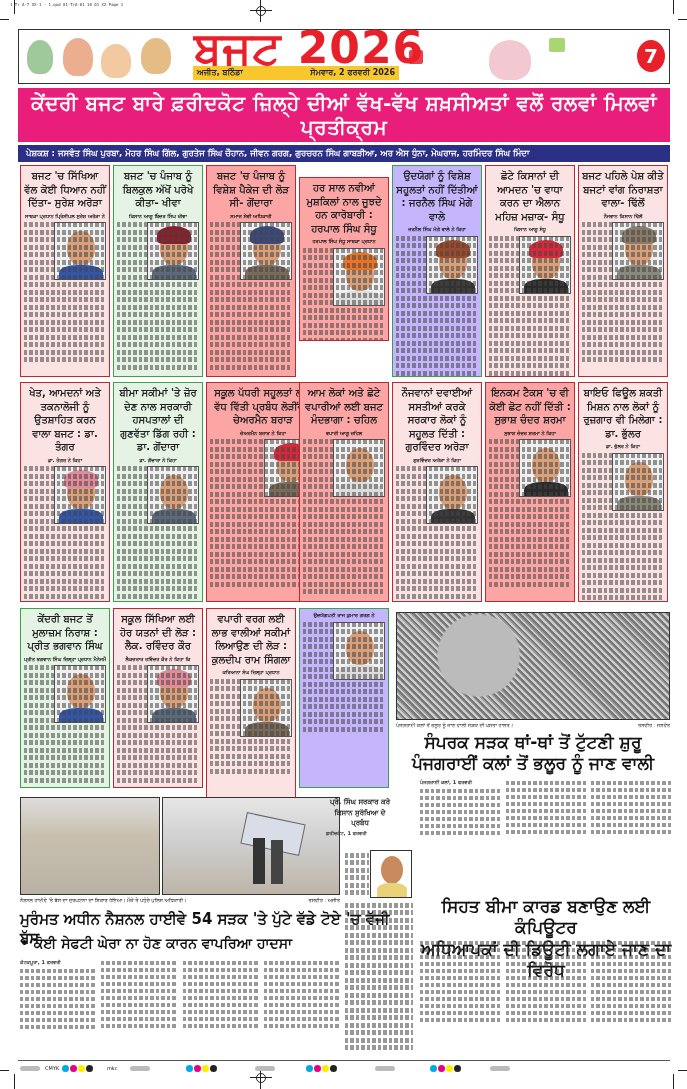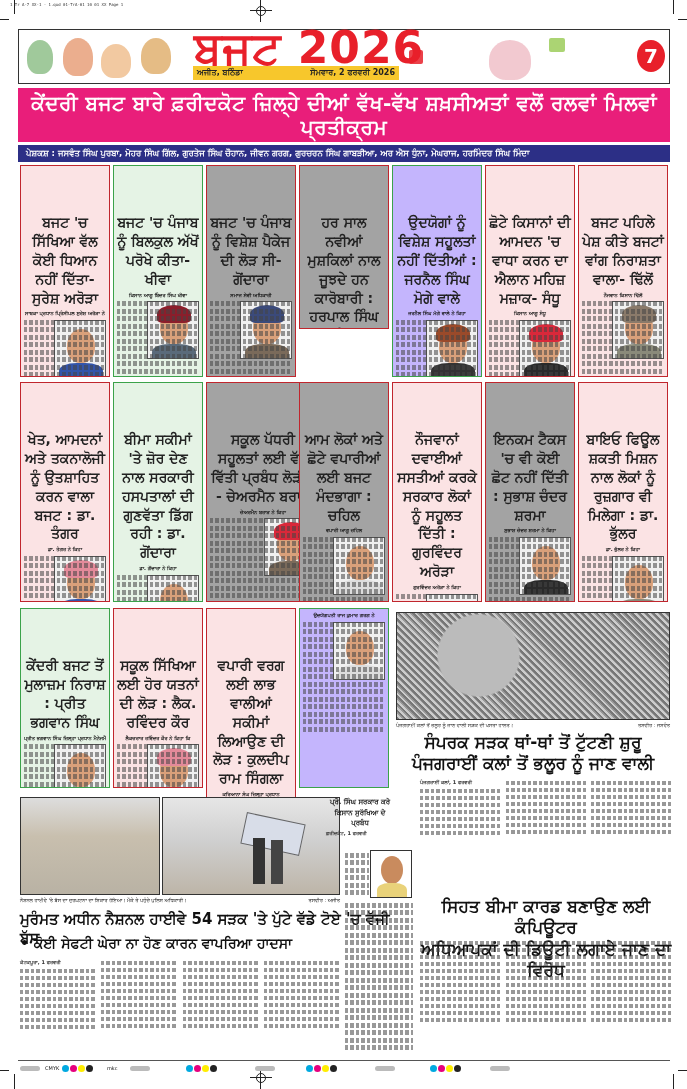--- a/index.html
+++ b/index.html
@@ -21,23 +21,23 @@
   .dateline { position: absolute; left: 174px; top: 36px; width: 206px; height: 14px; background: #f7c72c; font-size: 8px; font-weight: bold; color: #222; padding: 2px 4px; display: flex; justify-content: space-between; }
   .page-no { position: absolute; right: 4px; top: 10px; width: 28px; height: 32px; border-radius: 50%; background: #e8202a; color: #fff; font-weight: bold; font-size: 20px; display: flex; align-items: center; justify-content: center; }
 
   .pink-band { position: absolute; left: 18px; top: 88px; width: 652px; height: 54px; background: #e91e7a; color: #fff; font-weight: bold; font-size: 20px; display: flex; align-items: center; justify-content: center; text-align: center; letter-spacing: .5px; }
   .blue-band { position: absolute; left: 18px; top: 145px; width: 652px; height: 17px; background: #2c2f86; color: #fff; font-size: 8.5px; font-weight: bold; display: flex; align-items: center; padding-left: 8px; white-space: nowrap; overflow: hidden; }
 
   
   .card { position: absolute; width: 106px; border: 1.5px solid #c0262d; padding: 3px 3px; overflow: hidden; }
   .card.pink { background: #fbe3e4; }
   .card.green { background: #e5f3e5; border-color: #3ba24a; }
-  .card.cream { background: #a3a3a3; }
+  .card.cream { background: #fca5a5; }
   .card.blue { background: #c4b5fd; border-color: #3ba24a; }
-  .card h3 { font-size: 14px; font-weight: bold; text-align: center; line-height: 1.35; color: #222; margin-bottom: 3px; margin-top: 44px; }
+  .card h3 { font-size: 10px; font-weight: bold; text-align: center; line-height: 1.35; color: #222; margin-bottom: 3px; }
   .card .lede { font-size: 5px; font-weight: bold; text-align: center; margin-bottom: 2px; white-space: nowrap; overflow: hidden; }
   .card .body { position: relative; font-size: 5px; line-height: 1.5; color: #333; text-align: justify; }
   .photo { float: right; width: 52px; height: 58px; margin: 0 0 3px 3px; border: 1px solid #555; position: relative; overflow: hidden; background: #f0f0f0; }
   .photo .head { position: absolute; left: 12px; top: 8px; width: 28px; height: 34px; border-radius: 50% 50% 45% 45%; background: #d9a07a; }
   .photo .turban { position: absolute; left: 9px; top: 3px; width: 34px; height: 18px; border-radius: 50% 50% 20% 20%; }
   .photo .shirt { position: absolute; left: 4px; top: 42px; width: 44px; height: 20px; border-radius: 40% 40% 0 0; }
   .lines span { display: block; height: 5px; margin: 2.5px 0; background: repeating-linear-gradient(90deg,#444 0 3px,transparent 3px 5px,#444 5px 9px,transparent 9px 11px); opacity: .55; }
 
   
   .road-photo { position: absolute; left: 396px; top: 612px; width: 274px; height: 108px; border: 1px solid #333;
@@ -192,21 +192,21 @@
           <span></span>
           <span></span>
           <span></span>
           <span></span>
           <span></span>
           <span></span>
           <span></span>
         </div>
       </div>
     </article>
-    <article class="card cream" style="left: 299px; top: 165px; width: 90px; height: 164px;">
+    <article class="card cream" style="left: 299px; top: 177px; width: 90px; height: 164px;">
       <h3>ਹਰ ਸਾਲ ਨਵੀਆਂ ਮੁਸ਼ਕਿਲਾਂ ਨਾਲ ਜੂਝਦੇ ਹਨ ਕਾਰੋਬਾਰੀ : ਹਰਪਾਲ ਸਿੰਘ ਸੰਧੂ</h3>
       <div class="lede">ਹਰਪਾਲ ਸਿੰਘ ਸੰਧੂ ਸਾਬਕਾ ਪ੍ਰਧਾਨ</div>
       <div class="body">
         <div class="photo">
           <div class="head"></div>
           <div class="turban" style="background:#e8742a"></div>
           <div class="shirt" style="background:#ddd"></div>
         </div>
         <div class="lines">
           <span></span>

